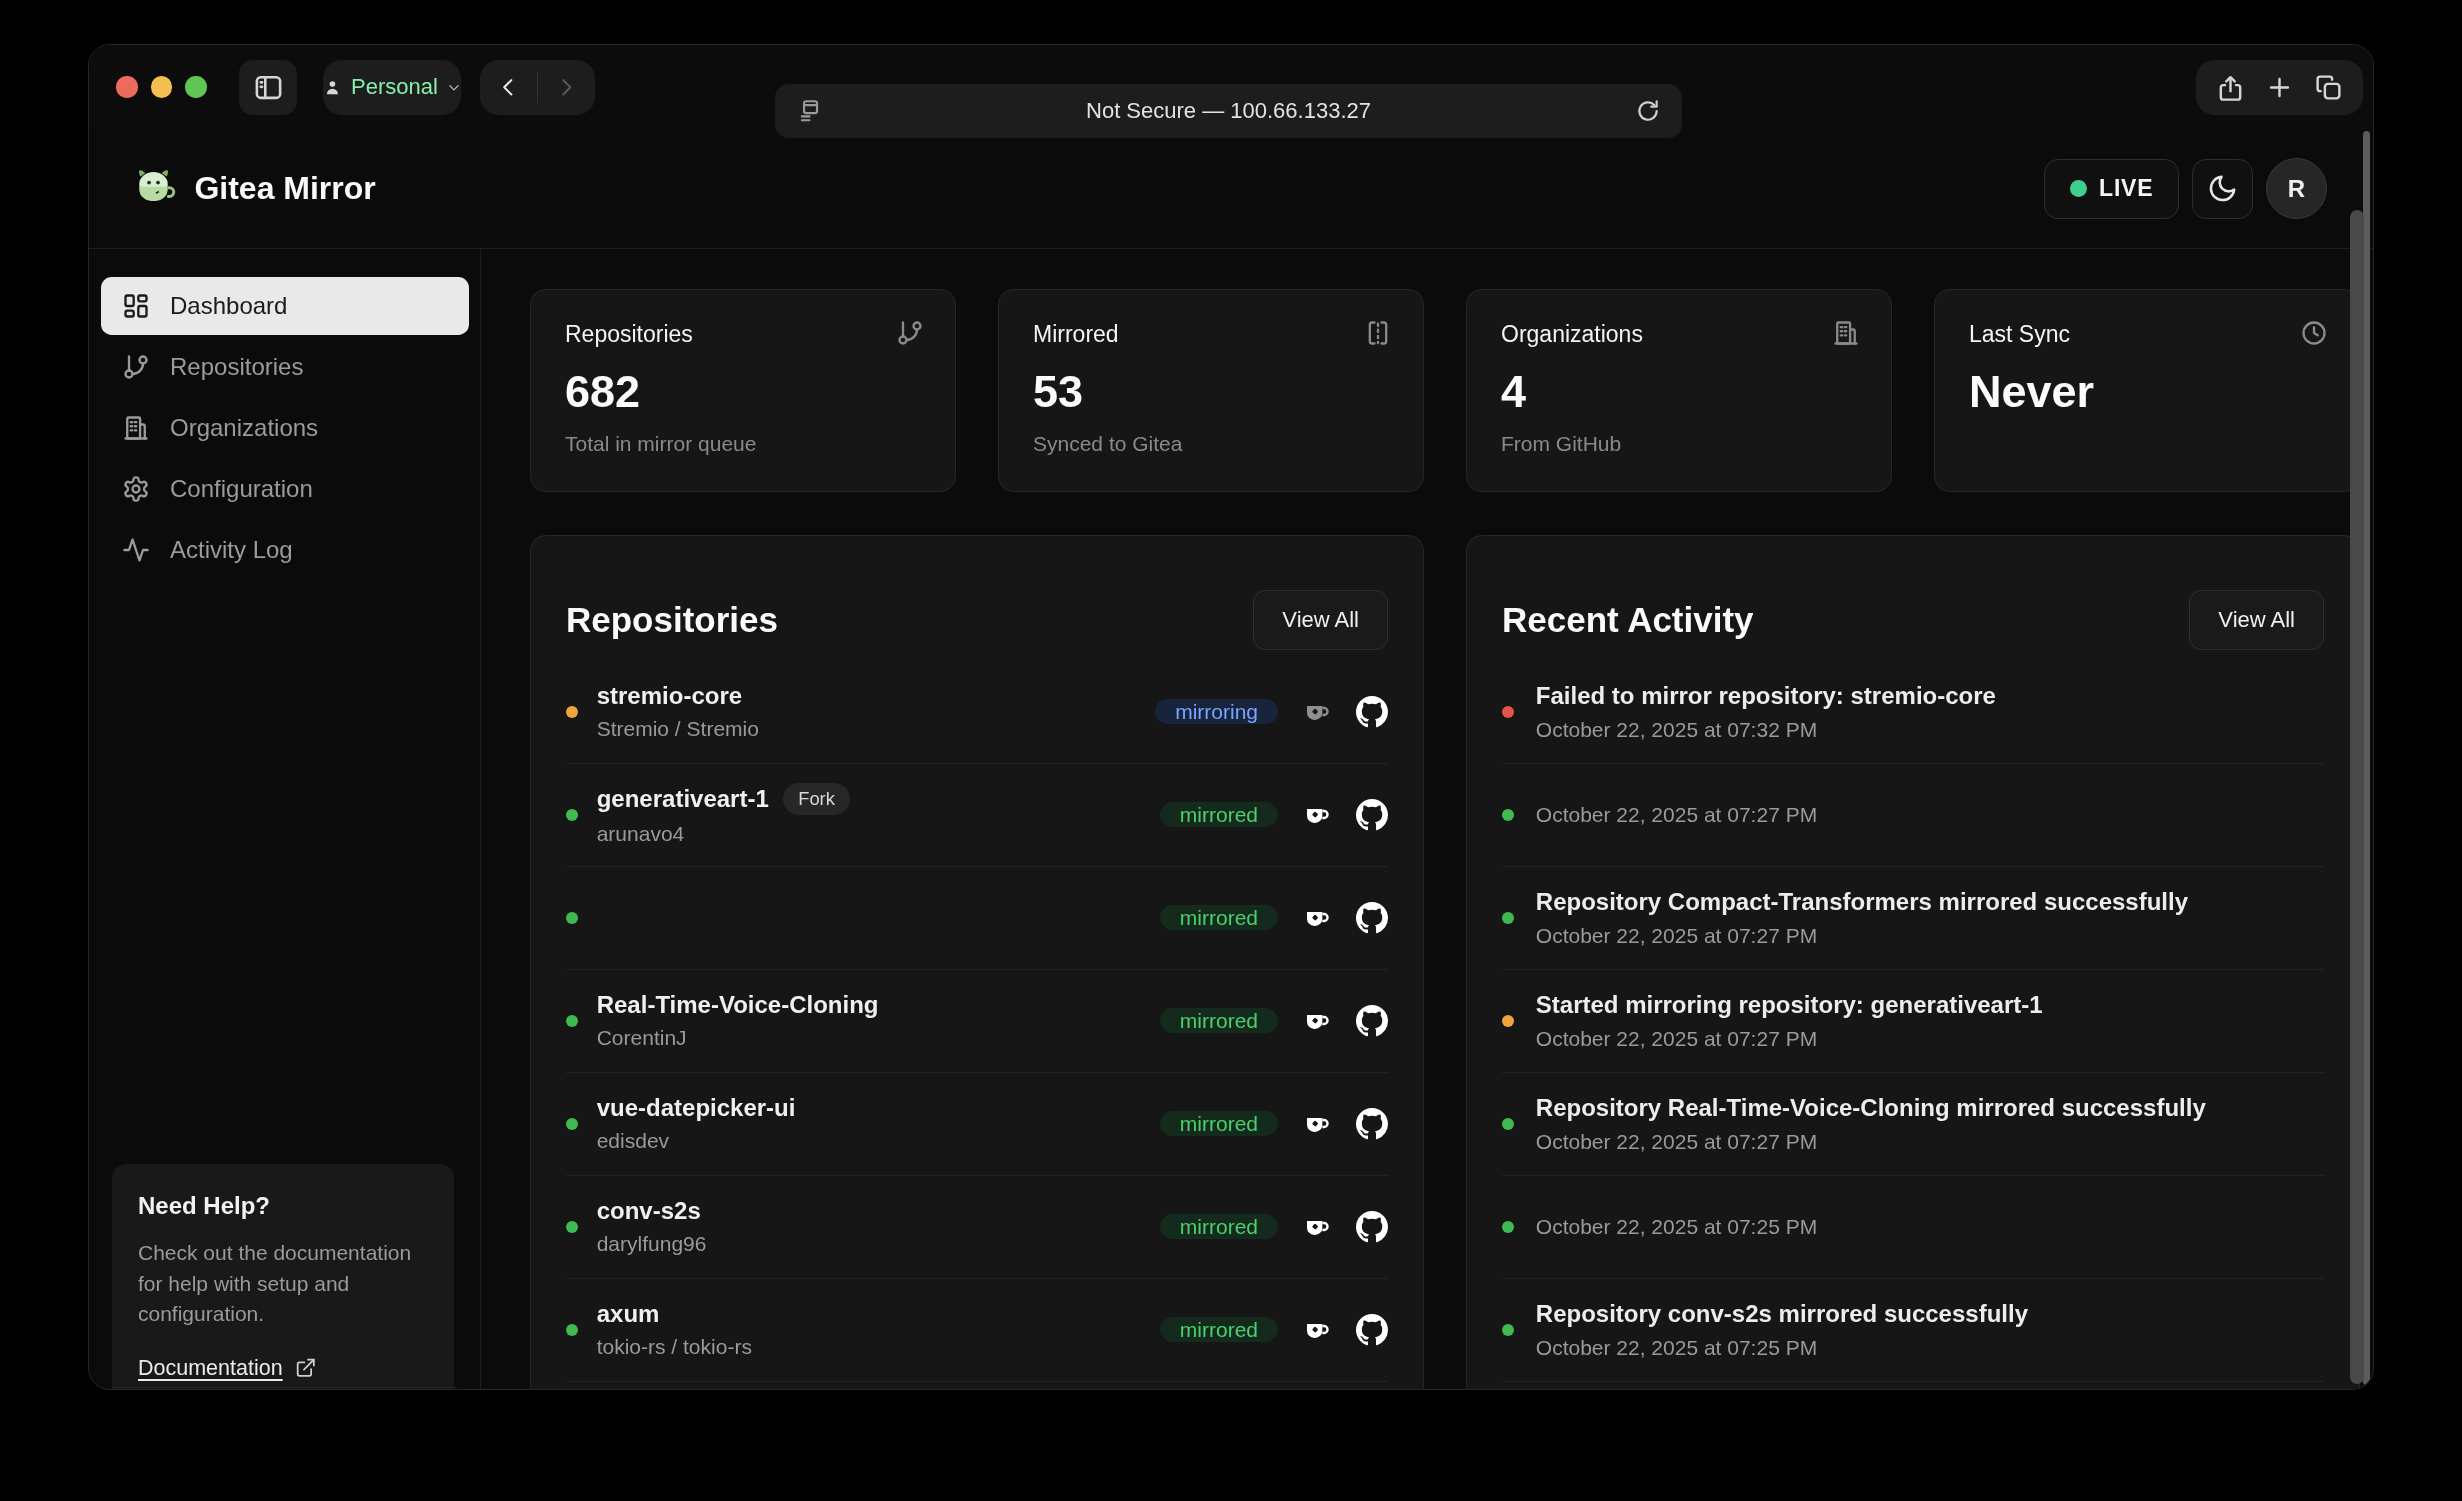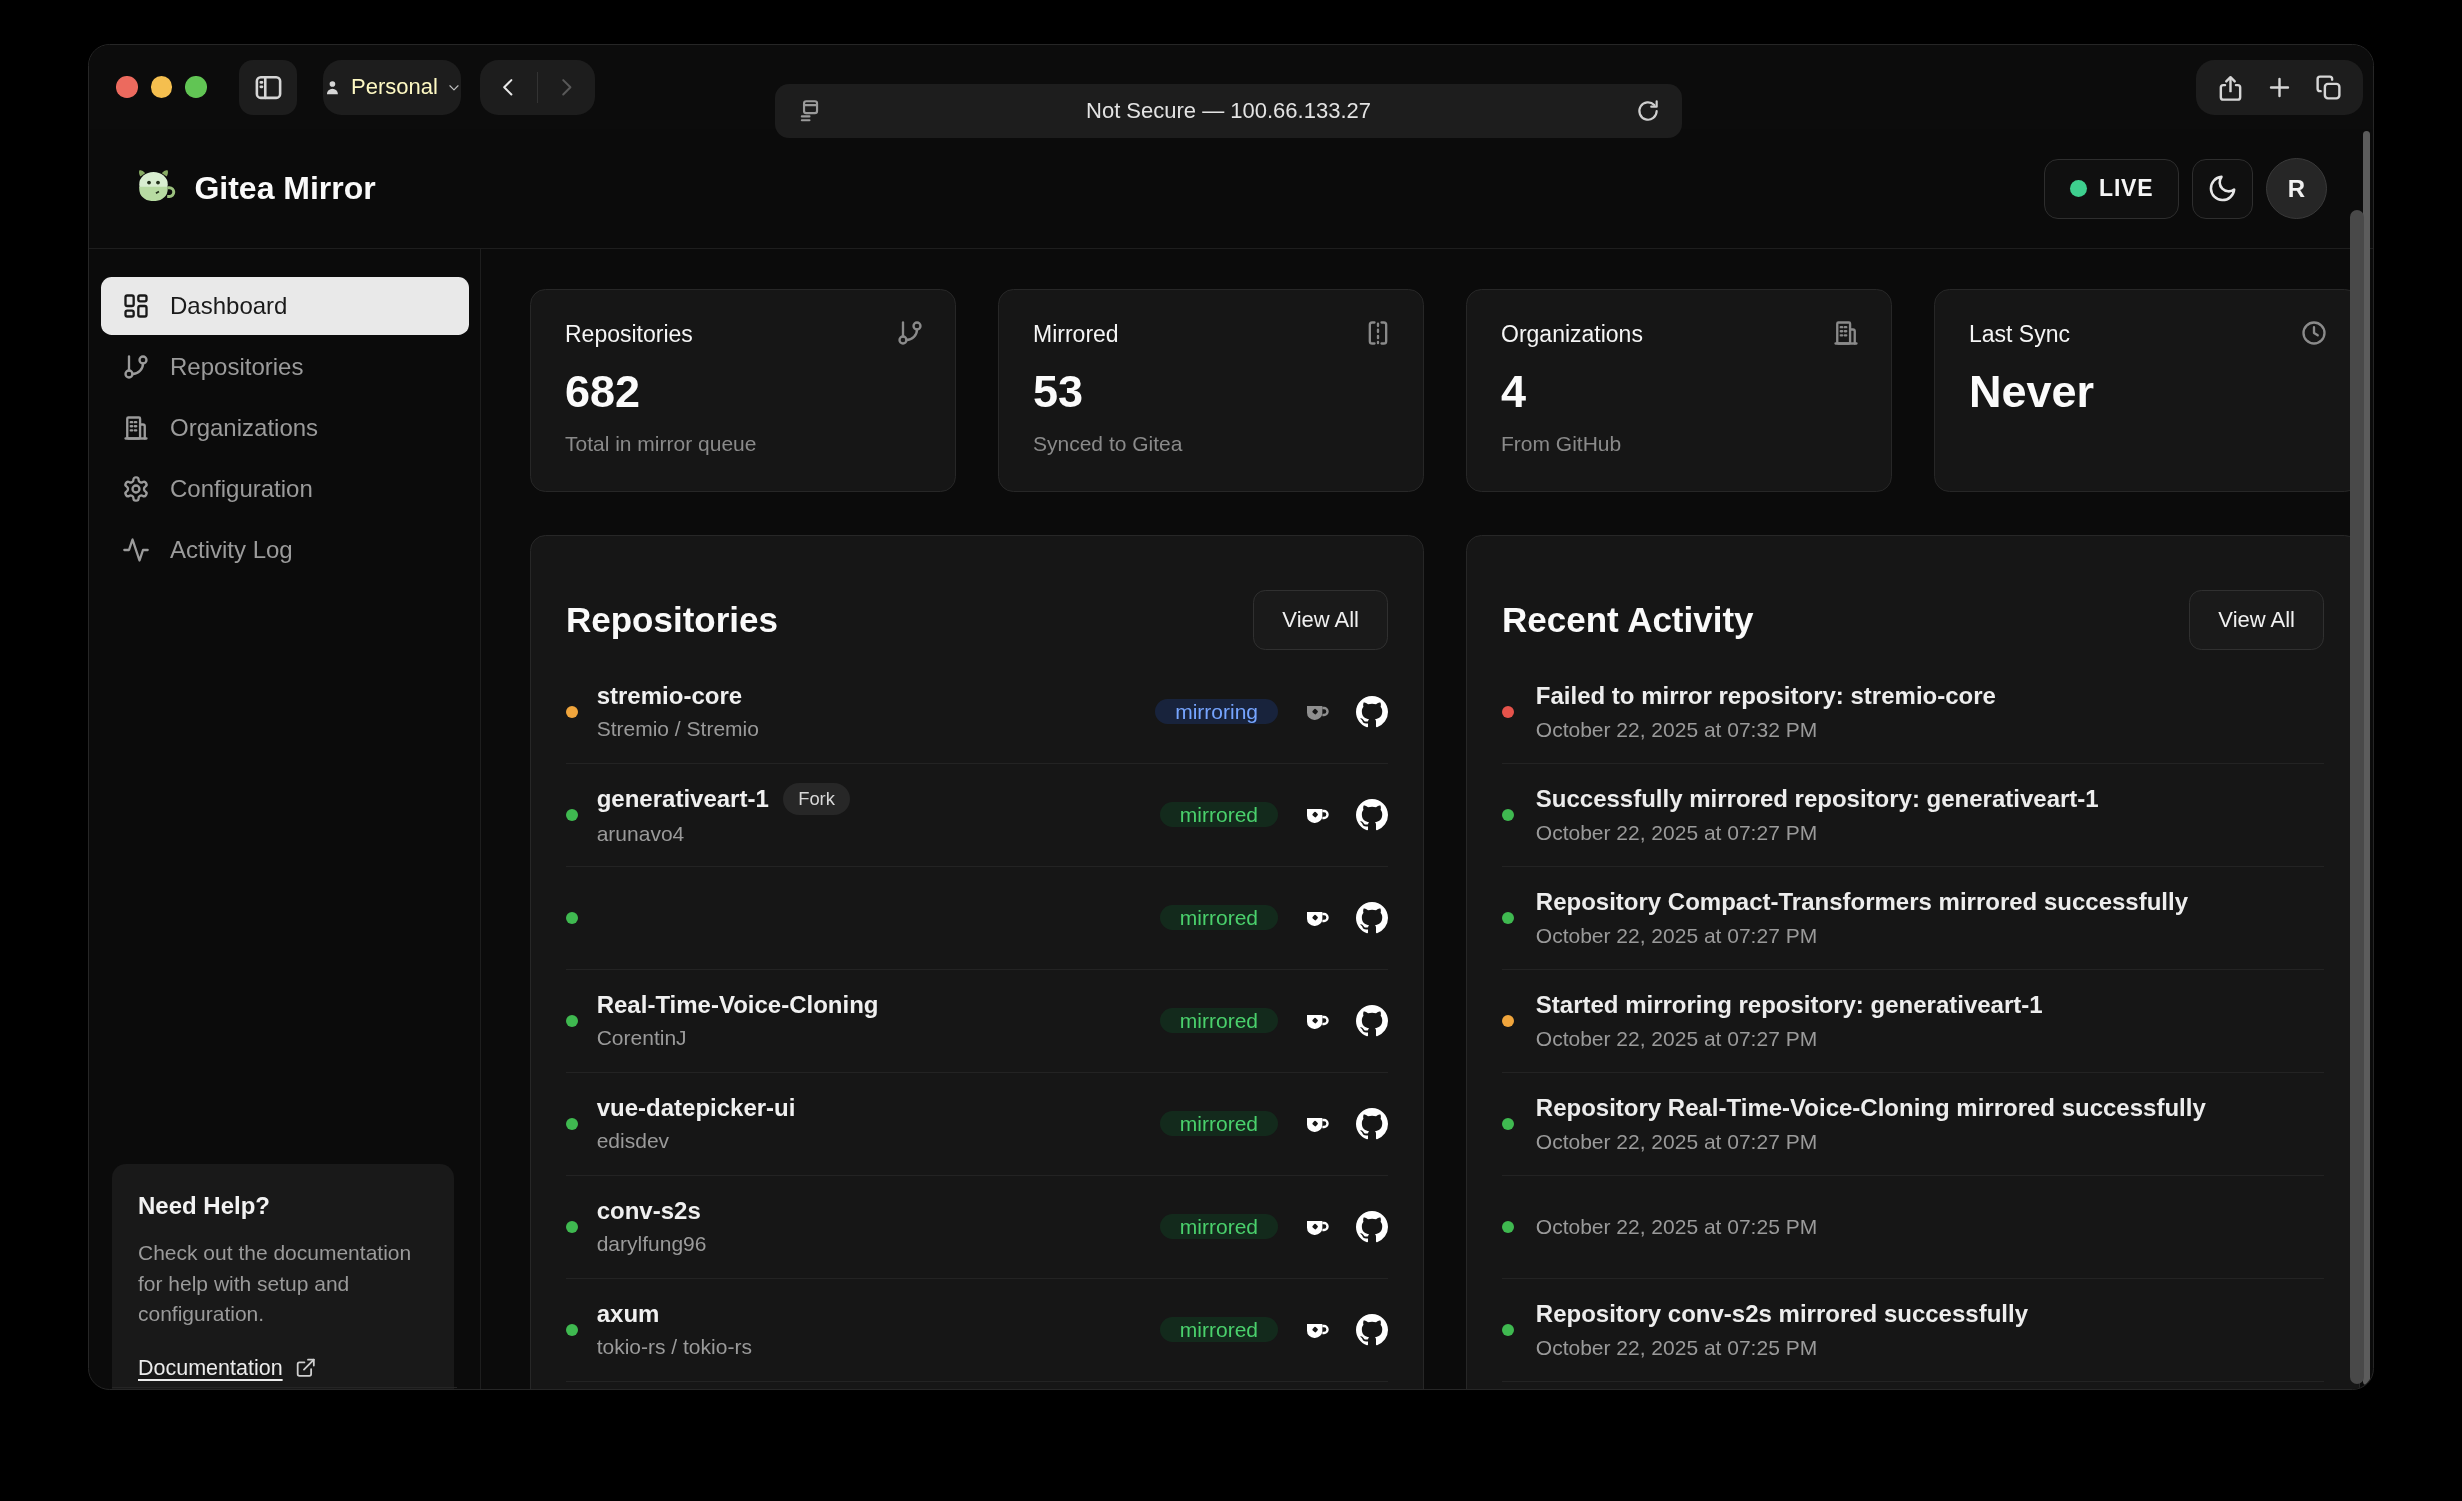--- a/index.html
+++ b/index.html
@@ -14,21 +14,21 @@
   
   .toolbar { position:absolute; left:0; top:0; right:0; height:84px; background:#0c0c0c; }
   .traffic { position:absolute; left:27px; top:31px; display:flex; gap:13px; }
   .light { width:21.5px; height:21.5px; border-radius:50%; }
   .tbtn { position:absolute; background:#1d1d1d; border-radius:14px; display:flex;
     align-items:center; justify-content:center; color:#d6d6d6; }
   .icon { display:inline-flex; align-items:center; justify-content:center; }
   .icon svg { width:100%; height:100%; }
   #btn-sidebar-toggle { left:150px; top:14.6px; width:58px; height:55px; }
   #btn-profile { left:234px; top:14.6px; width:138px; height:55px; gap:9.2px; border-radius:18.4px; }
-  #btn-profile .profile-label { font-size:22px; color:#fef9c3; }
+  #btn-profile .profile-label { font-size:22px; color:#86efac; }
   #nav-group { left:391px; top:14.6px; width:115px; height:55px; border-radius:18.4px; }
   #nav-group .half { width:58px; height:100%; display:flex; align-items:center; justify-content:center; }
   #nav-group .divider { width:0.8px; height:31px; background:#333; }
   #url-bar { left:686px; top:15.4px; width:907px; height:54px; border-radius:14px;
     display:flex; align-items:center; padding:0 21.5px;margin-top:24px; }
   #url-text { flex:1; text-align:center; font-size:22px; color:#e3e3e3; }
   #actions-group { left:2107px; top:14.6px; width:167px; height:55px; border-radius:18.4px;
     gap:0; justify-content:space-around; padding:0 10.7px; }
 
   
@@ -532,21 +532,20 @@
               <div class="row">
                 <span class="dot" style="background:#e5534b"></span>
                 <div class="act-info">
                   <span class="act-title">Failed to mirror repository: stremio-core</span>
                   <span class="act-time">October 22, 2025 at 07:32 PM</span>
                 </div>
               </div>
               <div class="row">
                 <span class="dot" style="background:#3fb950"></span>
                 <div class="act-info">
-                  <span class="act-title">Successfully mirrored repository: generativeart-1</span>
                   <span class="act-time">October 22, 2025 at 07:27 PM</span>
                 </div>
               </div>
               <div class="row">
                 <span class="dot" style="background:#3fb950"></span>
                 <div class="act-info">
                   <span class="act-title">Repository Compact-Transformers mirrored successfully</span>
                   <span class="act-time">October 22, 2025 at 07:27 PM</span>
                 </div>
               </div>

